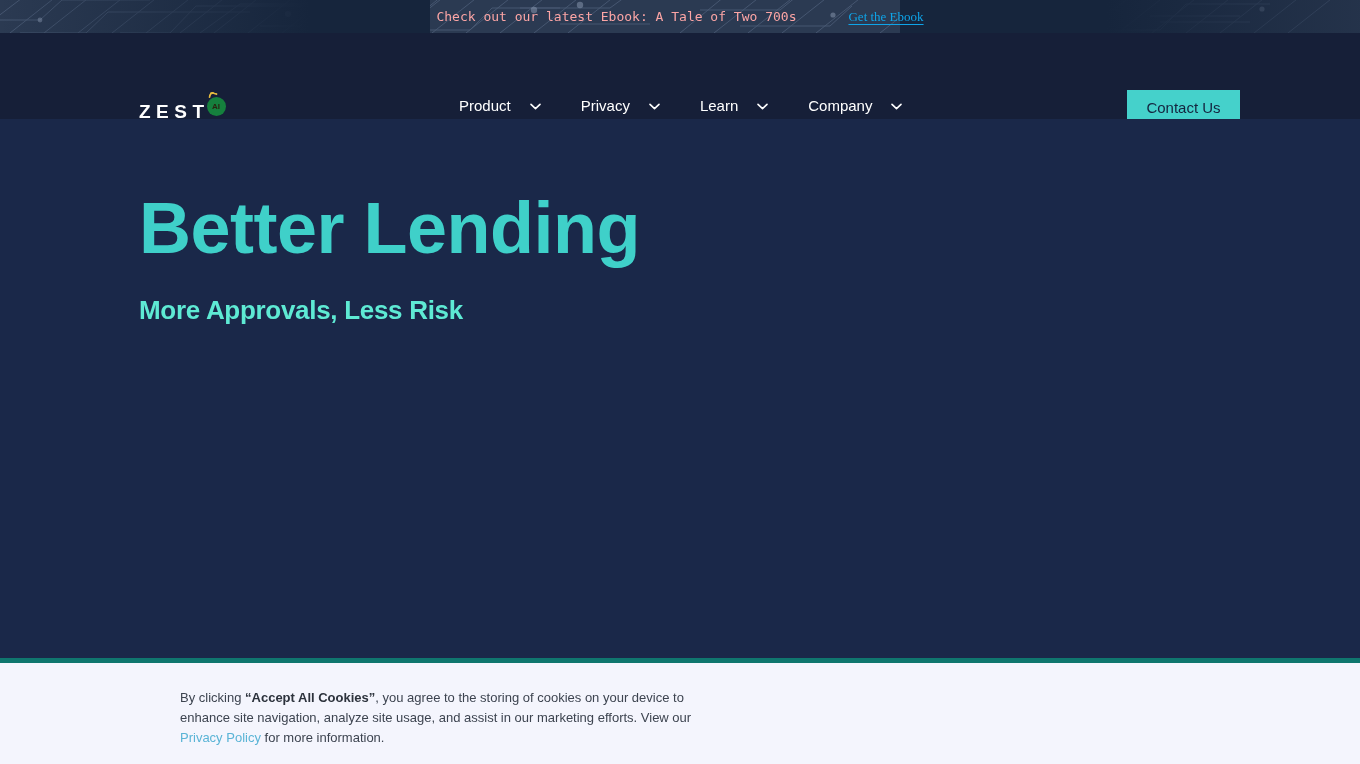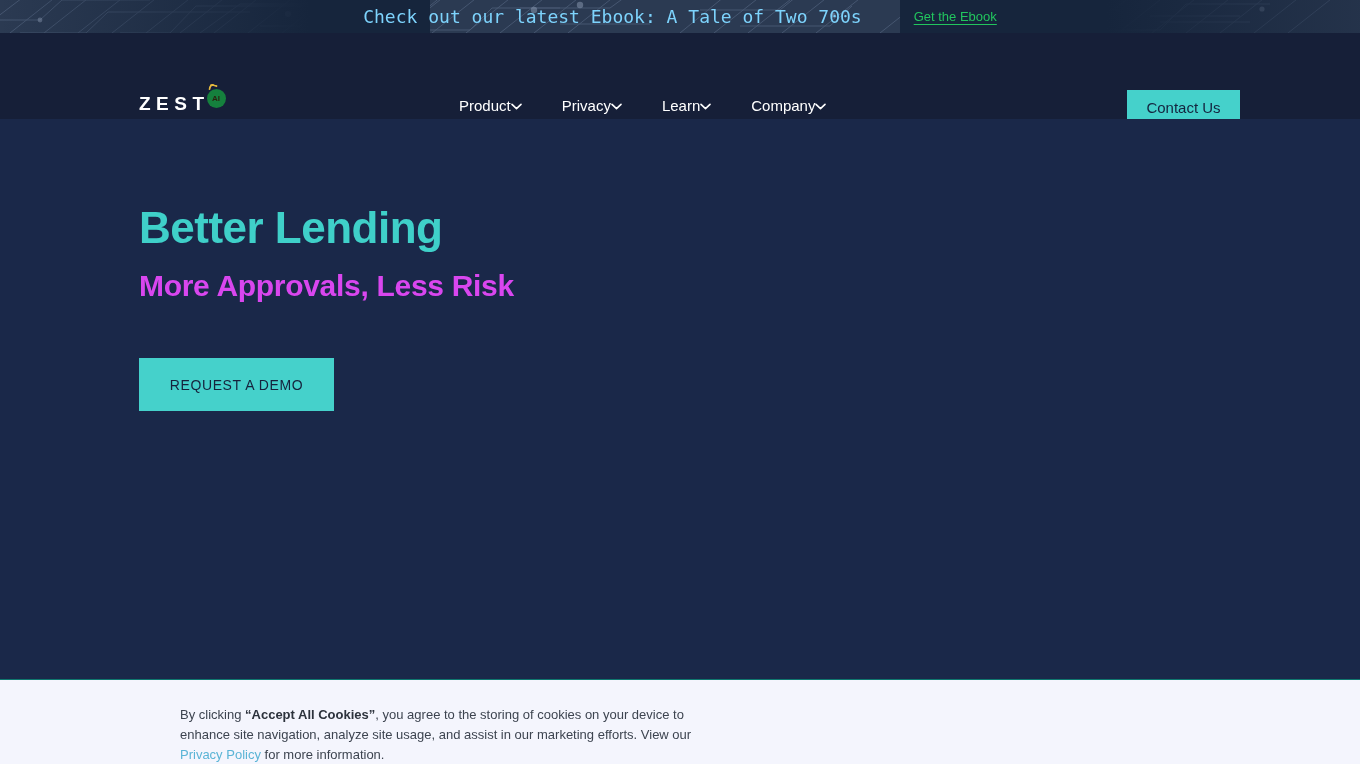--- a/index.html
+++ b/index.html
@@ -49,50 +49,50 @@
     pointer-events: none;
   }
   .announce-inner {
     position: relative;
     z-index: 3;
     display: flex;
     align-items: center;
     gap: 52px;
   }
   .announce-text {
-    color: #7dd3fc;
+    color: #fca5a5;
     font-family: "DejaVu Sans Mono", monospace;
-    font-size: 18px;
+    font-size: 13px;
     letter-spacing: 0px;
     white-space: nowrap;
   }
   .announce-link {
-    color: #22c55e;
-    font-family: Liberation Sans, sans-serif;
+    color: #0ea5e9;
+    font-family: Liberation Serif, serif;
     font-size: 13px;
     text-decoration: underline;
     text-underline-offset: 3px;
     white-space: nowrap;
     cursor: pointer;
     text-align: center;
   }
 
   
   .navbar {
     position: relative;
     width: 1360px;
     height: 86px;
     background: #161f38;
     display: flex;
     align-items: center;
   }
   .logo {
     position: absolute;
     left: 139px;
-    top: 60px;
+    top: 68px;
     display: flex;
     align-items: flex-start;
     height: 26px;
     cursor: pointer;
   }
   .logo-word {
     color: #ffffff;
     font-size: 19px;
     font-weight: 700;
     letter-spacing: 5.5px;
@@ -134,21 +134,21 @@
     position: absolute;
     left: 459px;
     top: 62px;
     display: flex;
     align-items: center;
     gap: 40px;
   }
   .nav-item {
     display: flex;
     align-items: center;
-    gap: 0;
+    gap: 19px;
     color: #ffffff;
     font-size: 15px;
     line-height: 22px;
     cursor: pointer;
     white-space: nowrap;
   }
   .chev {
     width: 11px;
     height: 7px;
     display: inline-block;
@@ -188,32 +188,33 @@
   }
   .hero-l1 {
     color: #ffffff;
     font-size: 62px;
     font-weight: 300;
     line-height: 70px;
     letter-spacing: -0.5px;
   }
   .hero-l2 {
     color: #3fd0c9;
-    font-size: 44px;
+    font-size: 72px;
     font-weight: 700;
     line-height: 70px;
     letter-spacing: -0.5px;
     margin-top: 2px;
   }
   .hero-sub {
-    color: #d946ef;
-    font-size: 30px;
+    color: #5eead4;
+    font-size: 26px;
     font-weight: 700;
     line-height: 46px;
     letter-spacing: -0.3px;
+    margin-top: 24px;
   }
   .demo-btn {
     margin-top: 49px;
     width: 195px;
     height: 53px;
     background: #45d1cb;
     border: none;
     color: #16233d;
     font-size: 14px;
     letter-spacing: 0.6px;
@@ -223,23 +224,23 @@
     align-items: center;
     justify-content: center;
   }
 
   
   .cookie-bar {
     position: absolute;
     left: 0;
     bottom: 0;
     width: 1360px;
-    height: 85px;
+    height: 106px;
     background: #f4f5fd;
-    border-top: 1px solid #0f766e;
+    border-top: 5px solid #0f766e;
     display: flex;
     align-items: center;
   }
   .cookie-text {
     position: absolute;
     left: 180px;
     top: 25px;
     width: 545px;
     color: #3d4450;
     font-size: 13px;
@@ -338,21 +339,20 @@
     </div>
   </div>
 
   <button class="contact-btn">Contact Us</button>
 </div>
 
 <div class="hero">
   <div class="hero-content">
     <div class="hero-l2">Better Lending</div>
     <div class="hero-sub">More Approvals, Less Risk</div>
-    <button class="demo-btn">REQUEST A DEMO</button>
   </div>
 </div>
 
 <div class="cookie-bar">
 
   <div class="cookie-text">
     <span>By clicking </span><b>“Accept All Cookies”</b><span>, you agree to the storing of cookies on your device to enhance site navigation, analyze site usage, and assist in our marketing efforts. View our </span><a class="privacy-link">Privacy Policy</a><span> for more information.</span>
   </div>
 
 </div>

